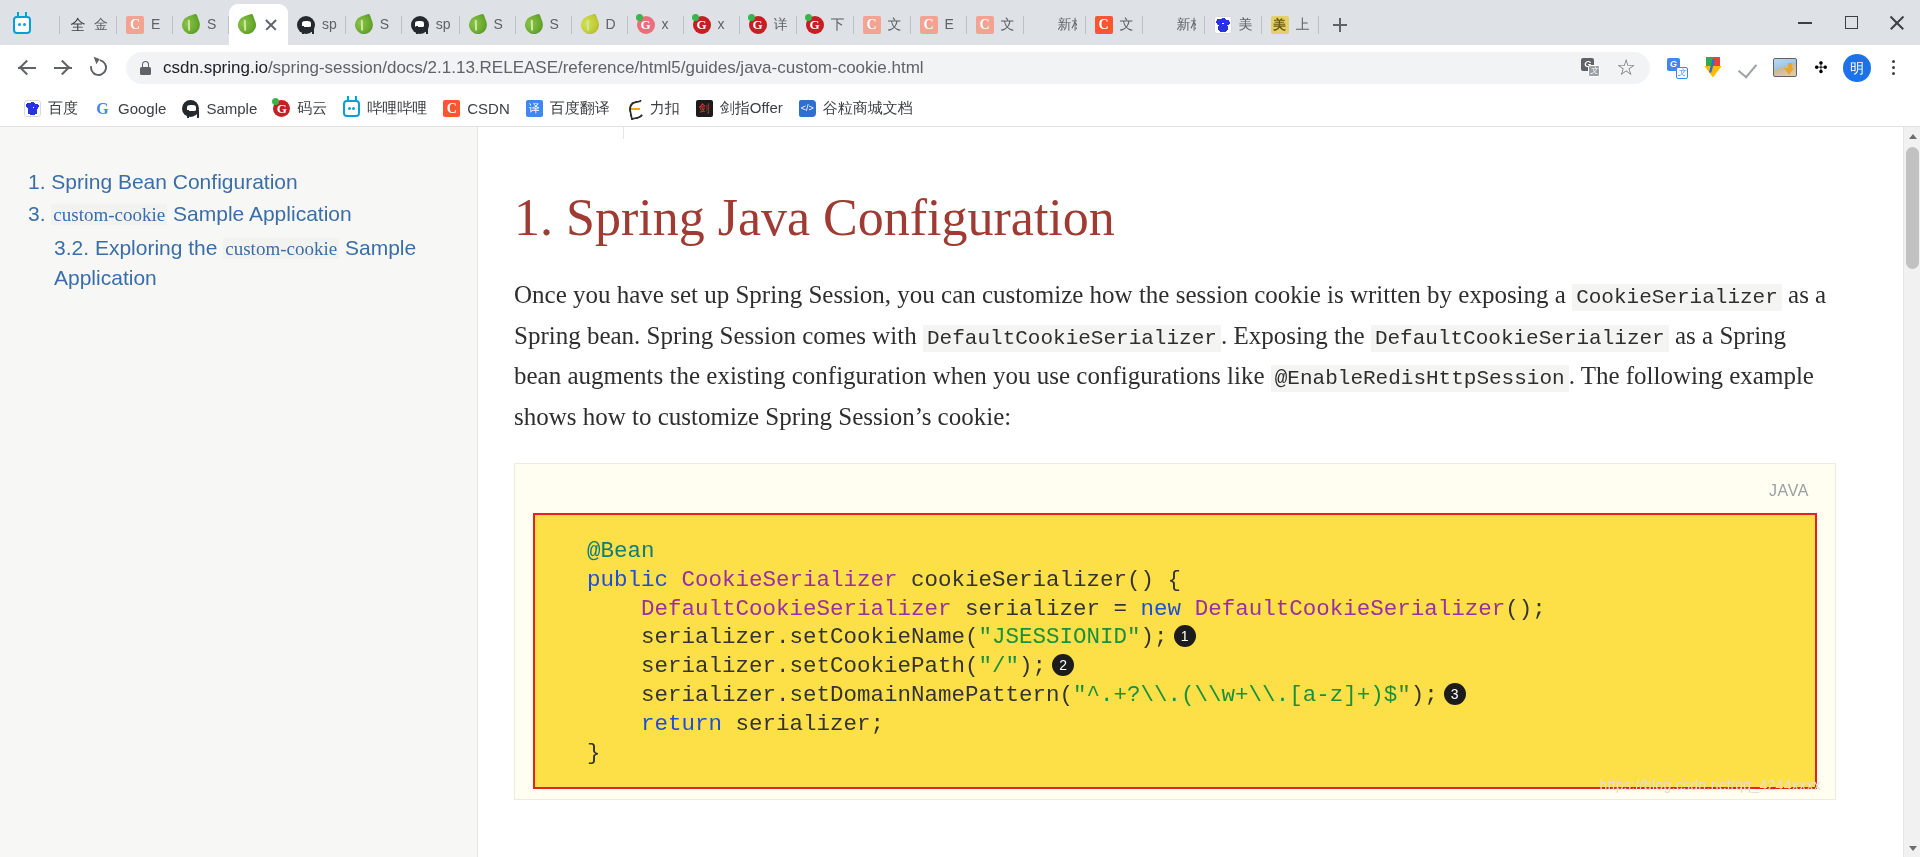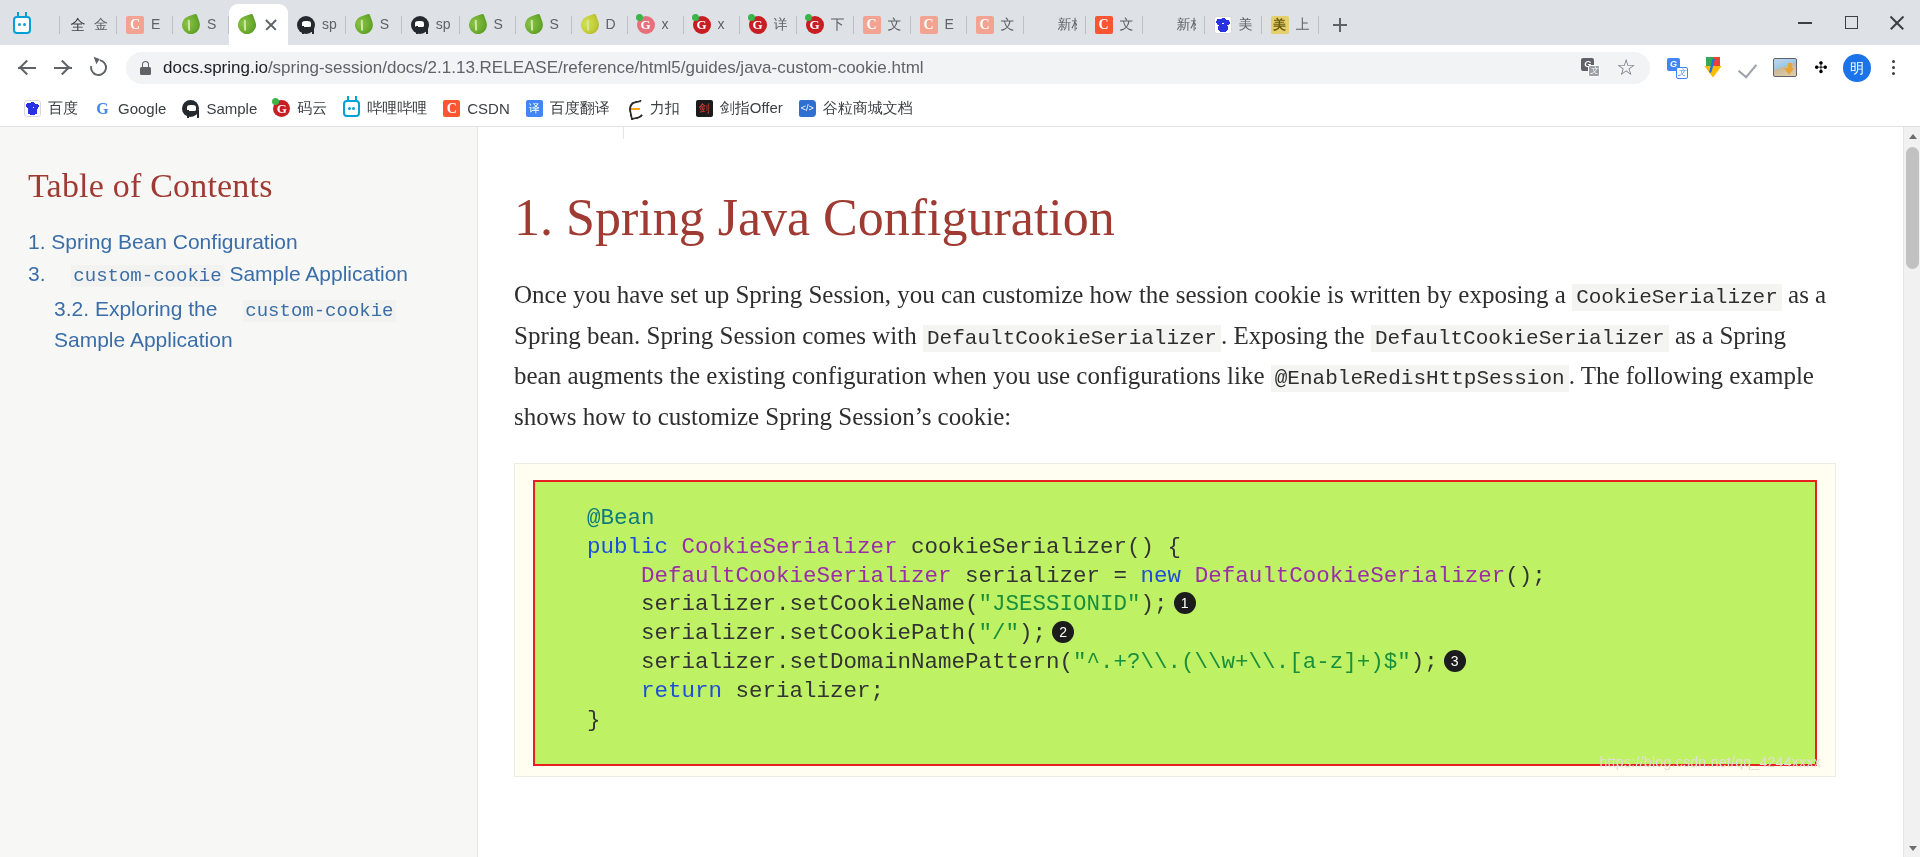--- a/index.html
+++ b/index.html
@@ -374,26 +374,25 @@
   }
   .toc ol, .toc ul { margin:0; padding:0; list-style:none; }
   .toc li {
     font-size: 21px; line-height: 1.42;
     color: #3b6ea8;
     margin-bottom: 2px;
     font-family: "Liberation Sans", sans-serif;
   }
   .toc li.sub { padding-left: 26px; margin-top: 4px; }
   .toc code {
-    font-family: Liberation Mono, monospace;
+    font-family: Liberation Serif, serif;
     font-size: 19px;
     background: #f2f2f0;
     color: #3b6ea8;
     padding: 0 2px;
-    margin-left: 20px;
   }
 
   .content {
     flex: 1 1 auto;
     padding: 0 0 0 0;
     overflow: hidden;
     position: relative;
   }
   .content-inner {
     padding: 36px 62px 0 36px;
@@ -434,24 +433,25 @@
     padding: 16px 18px 10px 18px;
     min-height: 280px;
   }
   .lang-tag {
     position:absolute; right: 26px; top: 18px;
     font-family:"Liberation Sans", sans-serif;
     font-size: 16px; color:#9aa0a6; letter-spacing: 0.6px;
   }
   .redbox {
     border: 2px solid #e8201f;
-    padding: 22px 18px 30px 52px;
+    padding: 22px 18px 20px 52px;
     position: relative;
-    background: #bef264;
+    background: #fde047;
     min-height: 258px;
+    margin-top: 33px;
   }
   .codeblock {
     font-family: "Liberation Mono", monospace;
     font-size: 22.5px;
     line-height: 1.28;
     white-space: pre;
     color: #333;
     margin:0;
   }
   .k    { color: #1d4ed8; }            
@@ -650,21 +650,21 @@
       </div>
     <div class="navbtn">
         <span class="ico-reload"></span>
       </div>
 
     <div class="omnibox">
       <span class="lock">
           <i class="body"></i>
           <i class="shackle"></i>
         </span>
-      <span class="urltext"><b>docs.spring.io</b><span>/spring-session/docs/2.1.13.RELEASE/reference/html5/guides/java-custom-cookie.html</span></span>
+      <span class="urltext"><b>csdn.spring.io</b><span>/spring-session/docs/2.1.13.RELEASE/reference/html5/guides/java-custom-cookie.html</span></span>
       <span class="omni-ico">
         <span class="ico-translate">
           <i class="sq1">G</i>
           <i class="sq2">文</i>
         </span>
         <span class="ico-star">☆</span>
       </span>
     </div>
 
     <div class="ext ext-translate">
@@ -745,21 +745,20 @@
       <div class="bm">
         <span class="favicon fav-doc">&lt;/&gt;</span>
         <span class="bm-label">谷粒商城文档</span>
       </div>
     </div>
 
   <div class="page">
     <div class="page-scroll">
 
       <aside class="toc">
-        <h2>Table of Contents</h2>
         <ul id="toc-host">
             <li class=""><span>1. </span><span>Spring Bean Configuration</span></li>
             <li class=""><span>3. </span><code>custom-cookie</code><span> Sample Application</span></li>
             <li class="sub"><span>3.2. </span><span>Exploring the </span><code>custom-cookie</code><span> Sample Application</span></li>
           </ul>
       </aside>
 
       <main class="content">
         <div class="crumb-stub"></div>
         <div class="content-inner">

